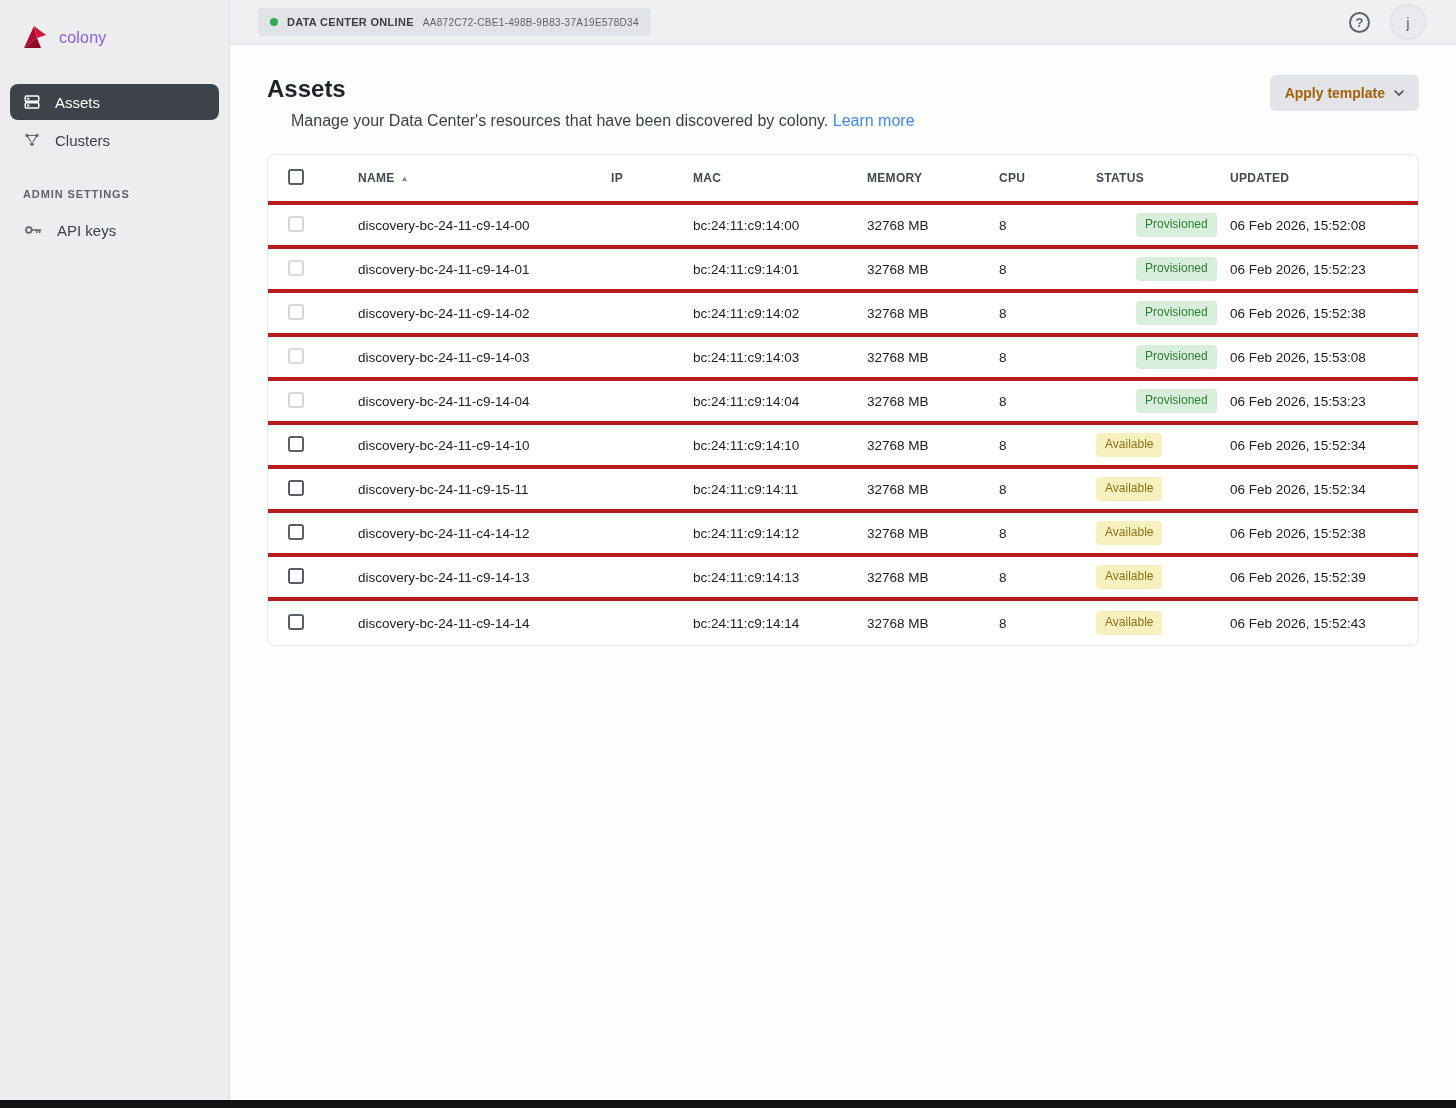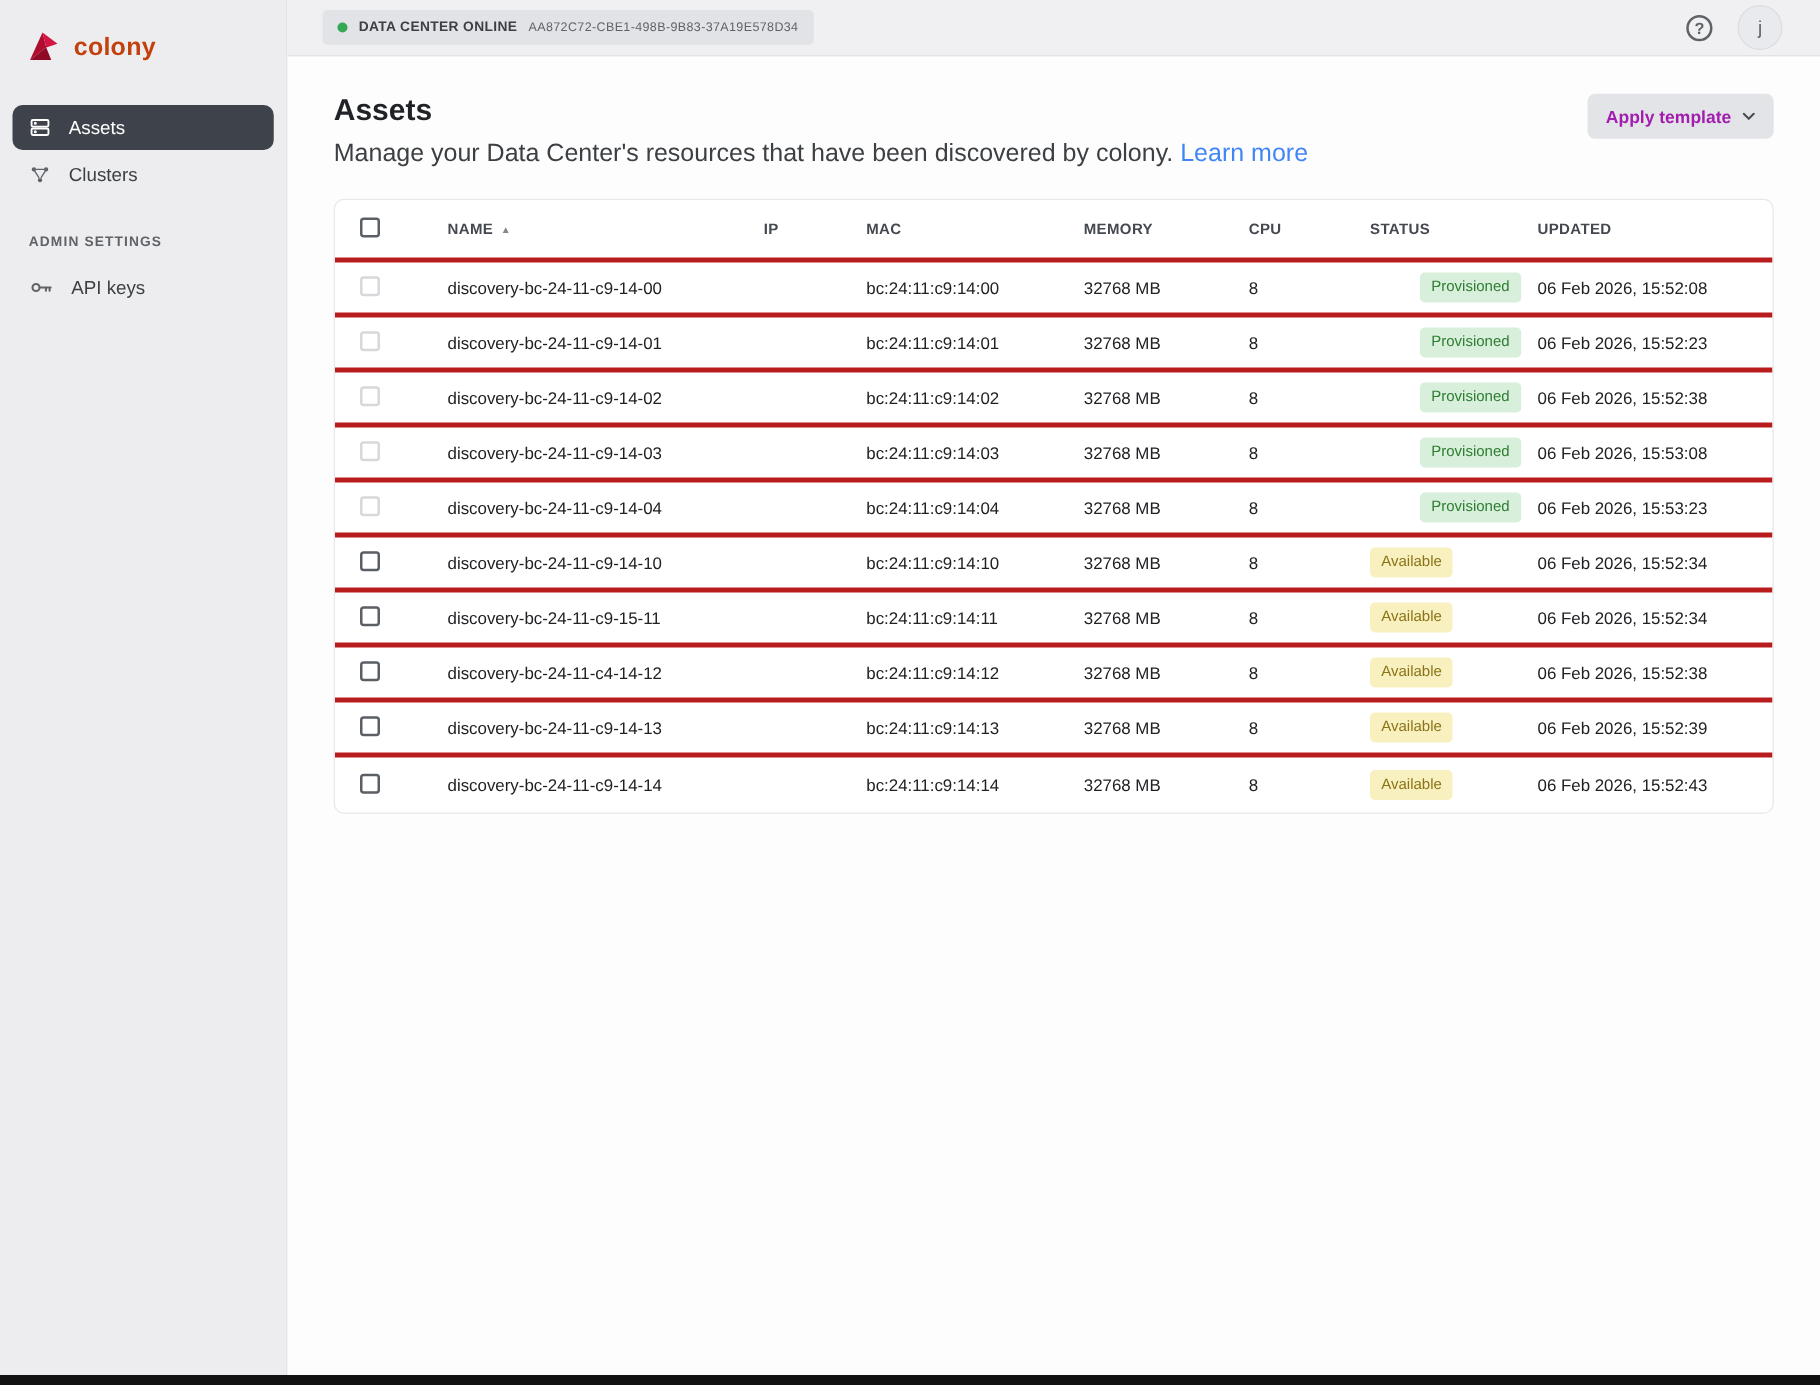--- a/index.html
+++ b/index.html
@@ -14,21 +14,21 @@
   .app { display: flex; height: 1100px; }
 
   
   .sidebar {
     width: 230px; flex-shrink: 0;
     background: #ededef;
     border-right: 1px solid #dfe0e3;
     padding: 18px 10px 0;
   }
   .logo-row { display: flex; align-items: center; gap: 9px; padding: 4px 8px 30px 8px; }
-  .logo-text { font-size: 20px; font-weight: 700; color: #c2410c; letter-spacing: .2px; }
+  .logo-text { font-size: 16px; font-weight: 400; color: #8b5cf6; letter-spacing: .2px; }
   .nav-item {
     display: flex; align-items: center; gap: 14px;
     height: 36px; padding: 0 13px; border-radius: 8px;
     font-size: 15px; color: #3c4043; cursor: pointer; margin-bottom: 2px;
   }
   .nav-item .nicon { display: flex; align-items: center; color: #5f6368; }
   .nav-item.active { background: var(--active-nav-bg, #3e434b); color: #fff; }
   .nav-item.active .nicon { color: #fff; }
   .section-label {
     font-size: 11px; letter-spacing: .9px; color: #5f6368;
@@ -59,26 +59,26 @@
     width: 36px; height: 36px; border-radius: 50%;
     background: #e9eaed; box-shadow: 0 0 0 1px #dcdde0 inset;
     display: flex; align-items: center; justify-content: center;
     font-size: 15px; color: #5f6368; cursor: pointer;
   }
 
   
   .content { padding: 30px 37px 0; }
   .page-head { display: flex; align-items: flex-start; }
   .page-title { font-size: 24px; font-weight: 700; color: #1f2227; margin-bottom: 9px; }
-  .subtitle { font-size: 20px; color: #3c4043; }
+  .subtitle { font-size: 16px; color: #3c4043; margin-left: 24px; }
   .link { color: var(--link-blue, #4285f4); text-decoration: none; cursor: pointer; }
   .apply-btn {
     margin-left: auto; background: #e3e4e8; border: none; border-radius: 6px;
     height: 36px; padding: 0 15px; display: flex; align-items: center; gap: 9px;
-    font-family: inherit; font-size: 14px; font-weight: 600; color: #a21caf; cursor: pointer;
+    font-family: inherit; font-size: 14px; font-weight: 600; color: #a16207; cursor: pointer;
   }
 
   
   .card {
     margin-top: 24px; background: #fff;
     border: 1px solid #e7e8eb; border-radius: 8px; overflow: hidden;
   }
   .trow {
     display: grid;
     grid-template-columns: 90px 253px 82px 174px 132px 97px 134px 1fr;

